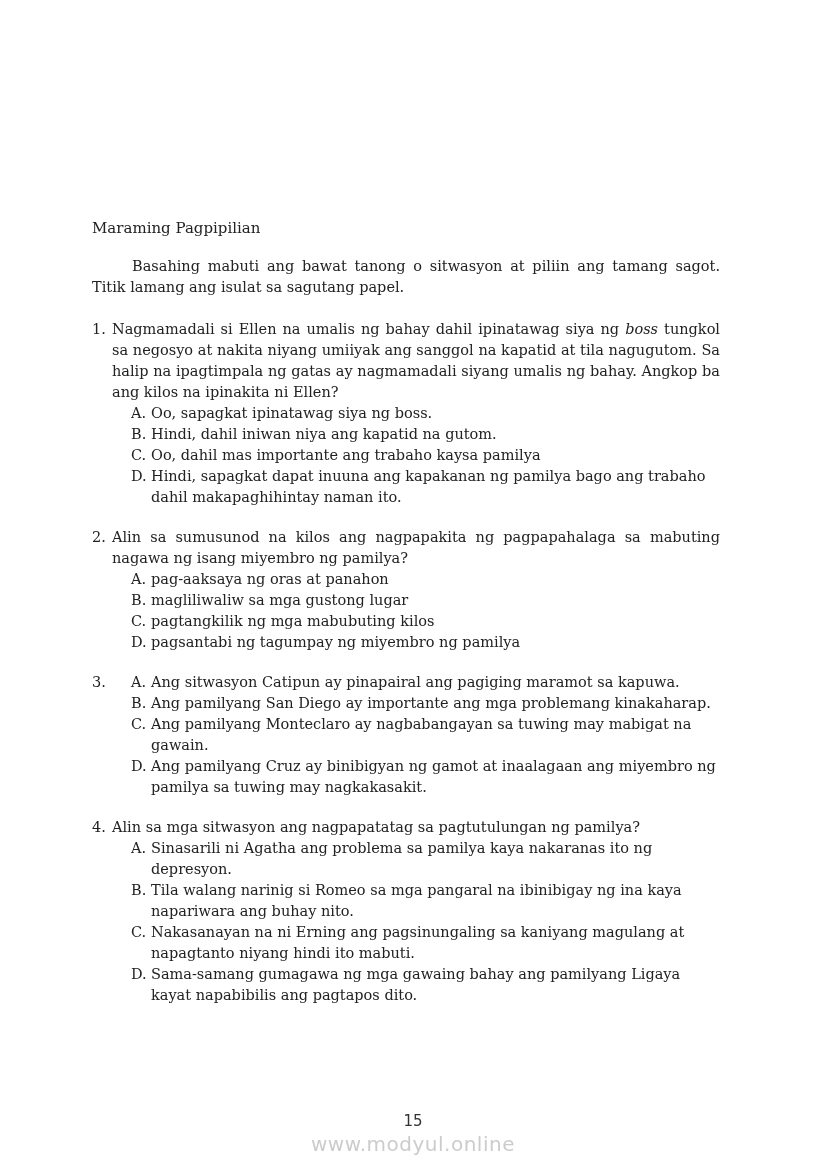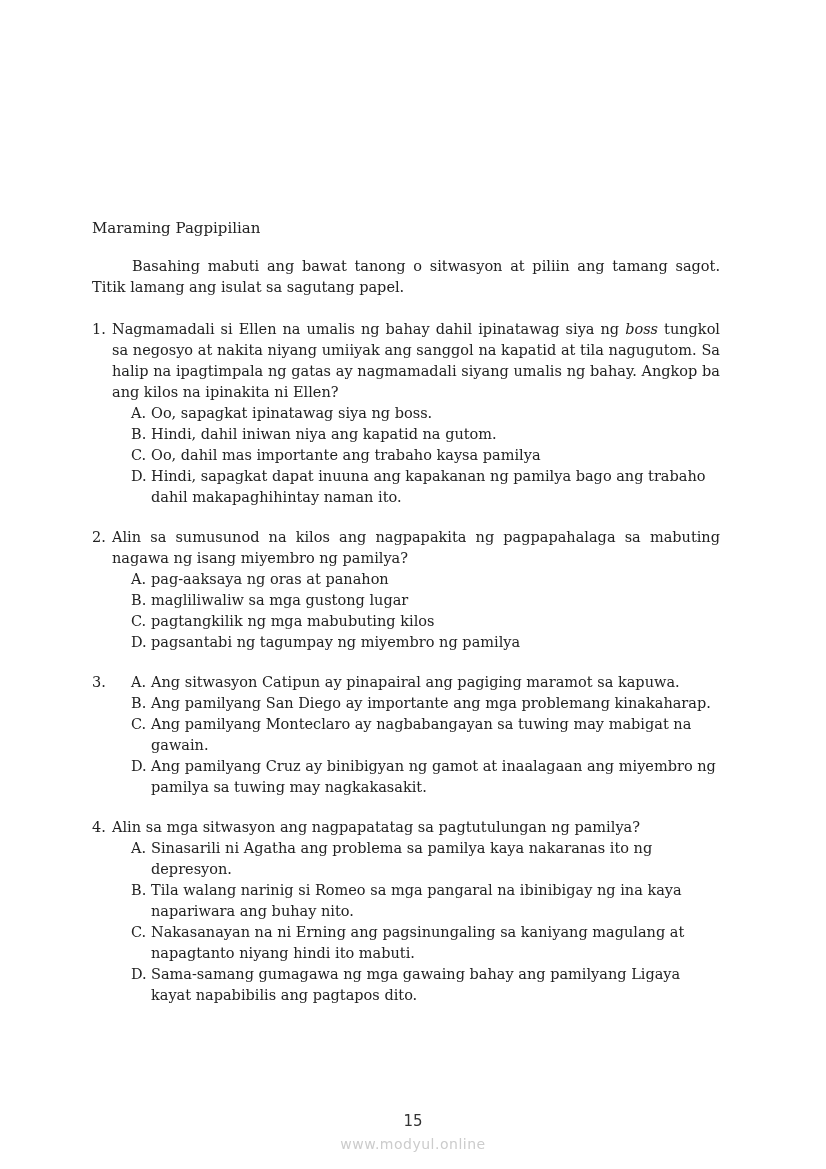--- a/index.html
+++ b/index.html
@@ -38,21 +38,21 @@
   .options{list-style:none;margin:0;padding:0 0 0 19px;}
   .option{display:flex;}
   .opt-letter{width:20px;flex:none;}
   .opt-text{flex:1;min-width:0;text-align:left;}
   
   .footer{position:absolute;left:0;top:1096px;width:826px;text-align:center;margin-top:16px;}
   .page-number{font-family:"DejaVu Sans", sans-serif;font-size:15px;line-height:18px;color:#333333;}
   .watermark{
     margin-top:4px;
     font-family:"DejaVu Sans", sans-serif;
-    font-size:14px;line-height:20px;
+    font-size:20px;line-height:20px;
     color:#cccccc;letter-spacing:0.5px;
   }
 </style>
 </head>
 <body>
 
 <div class="page">
 
 
   <div class="doc-body">

